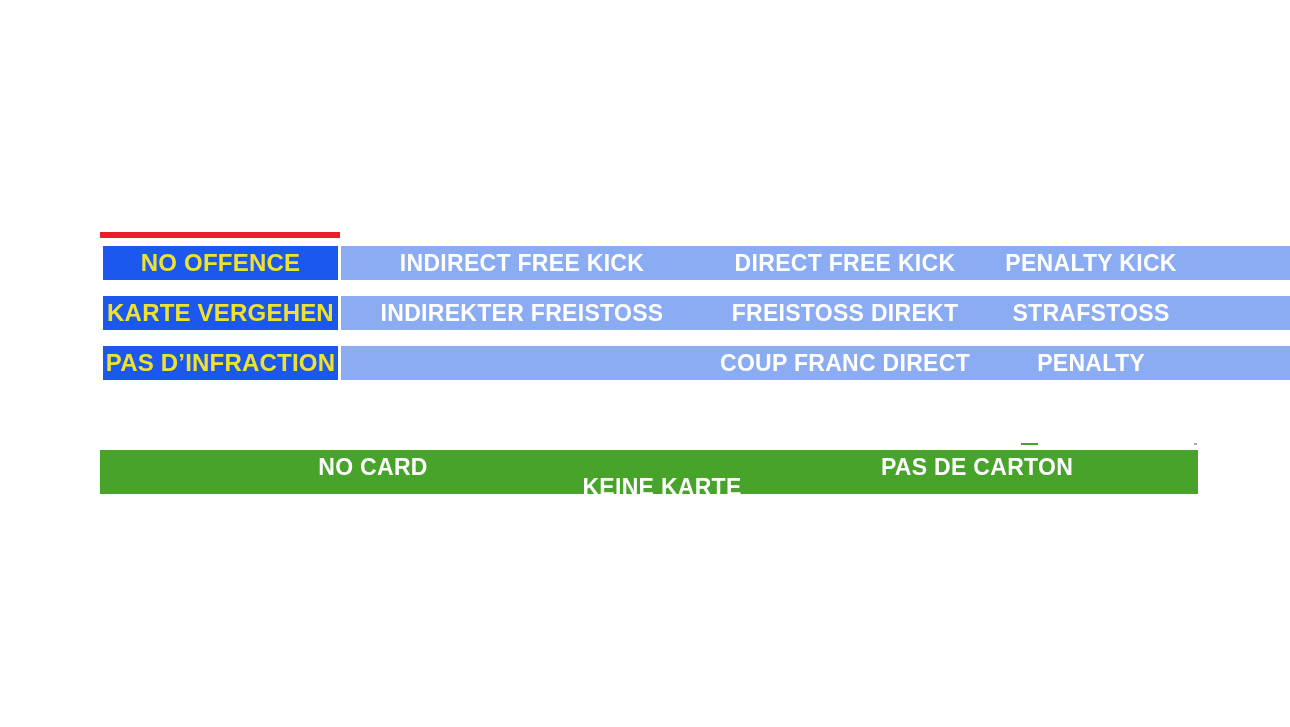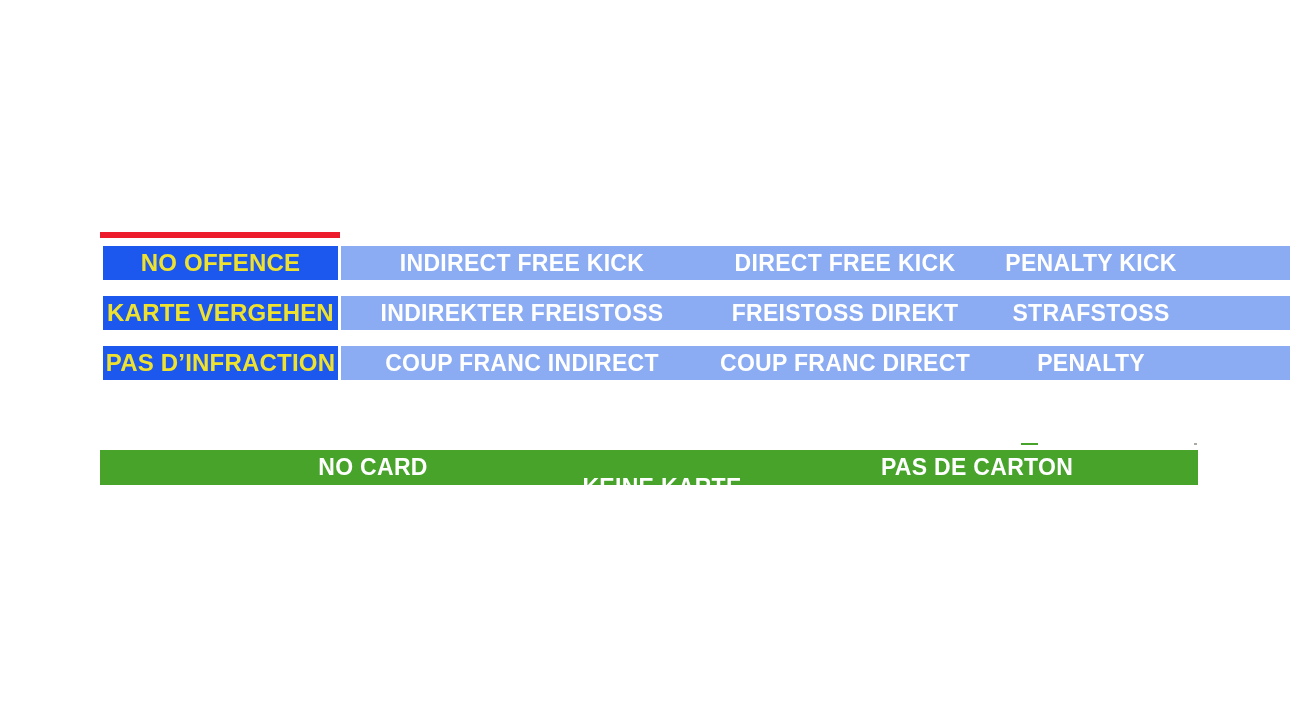--- a/index.html
+++ b/index.html
@@ -61,21 +61,21 @@
   .row-2 { top: 296px; }
   .row-3 { top: 346px; }
   .c-left   { left: 181px; }
   .c-mid    { left: 504px; }
   .c-right  { left: 750px; }
   .footer-bar {
     position: absolute;
     left: 100px;
     top: 450px;
     width: 1098px;
-    height: 35px;
+    height: 44px;
     background: var(--green, #47a32a);
   }
   .footer-bar .cell { line-height: 35px; }
   .f-left  { left: 273px; }
   .f-mid   { left: 562px; margin-top: 20px; }
   .f-right { left: 877px; }
   .artifact-line {
     position: absolute;
     left: 1021px;
     top: 443px;
@@ -114,21 +114,20 @@
   <div class="term-bar row-2">
     <span class="cell c-left">INDIREKTER FREISTOSS</span>
     <span class="cell c-mid">FREISTOSS DIREKT</span>
     <span class="cell c-right">STRAFSTOSS</span>
   </div>
 
   <div class="label-box row-3">
     <span>PAS D’INFRACTION</span>
   </div>
   <div class="term-bar row-3">
-    <span class="cell c-left">COUP FRANC INDIRECT</span>
     <span class="cell c-mid">COUP FRANC DIRECT</span>
     <span class="cell c-right">PENALTY</span>
   </div>
 
   <div class="artifact-line"></div>
   <div class="artifact-dot"></div>
   <div class="footer-bar">
     <span class="cell f-left">NO CARD</span>
     <span class="cell f-mid">KEINE KARTE</span>
     <span class="cell f-right">PAS DE CARTON</span>

